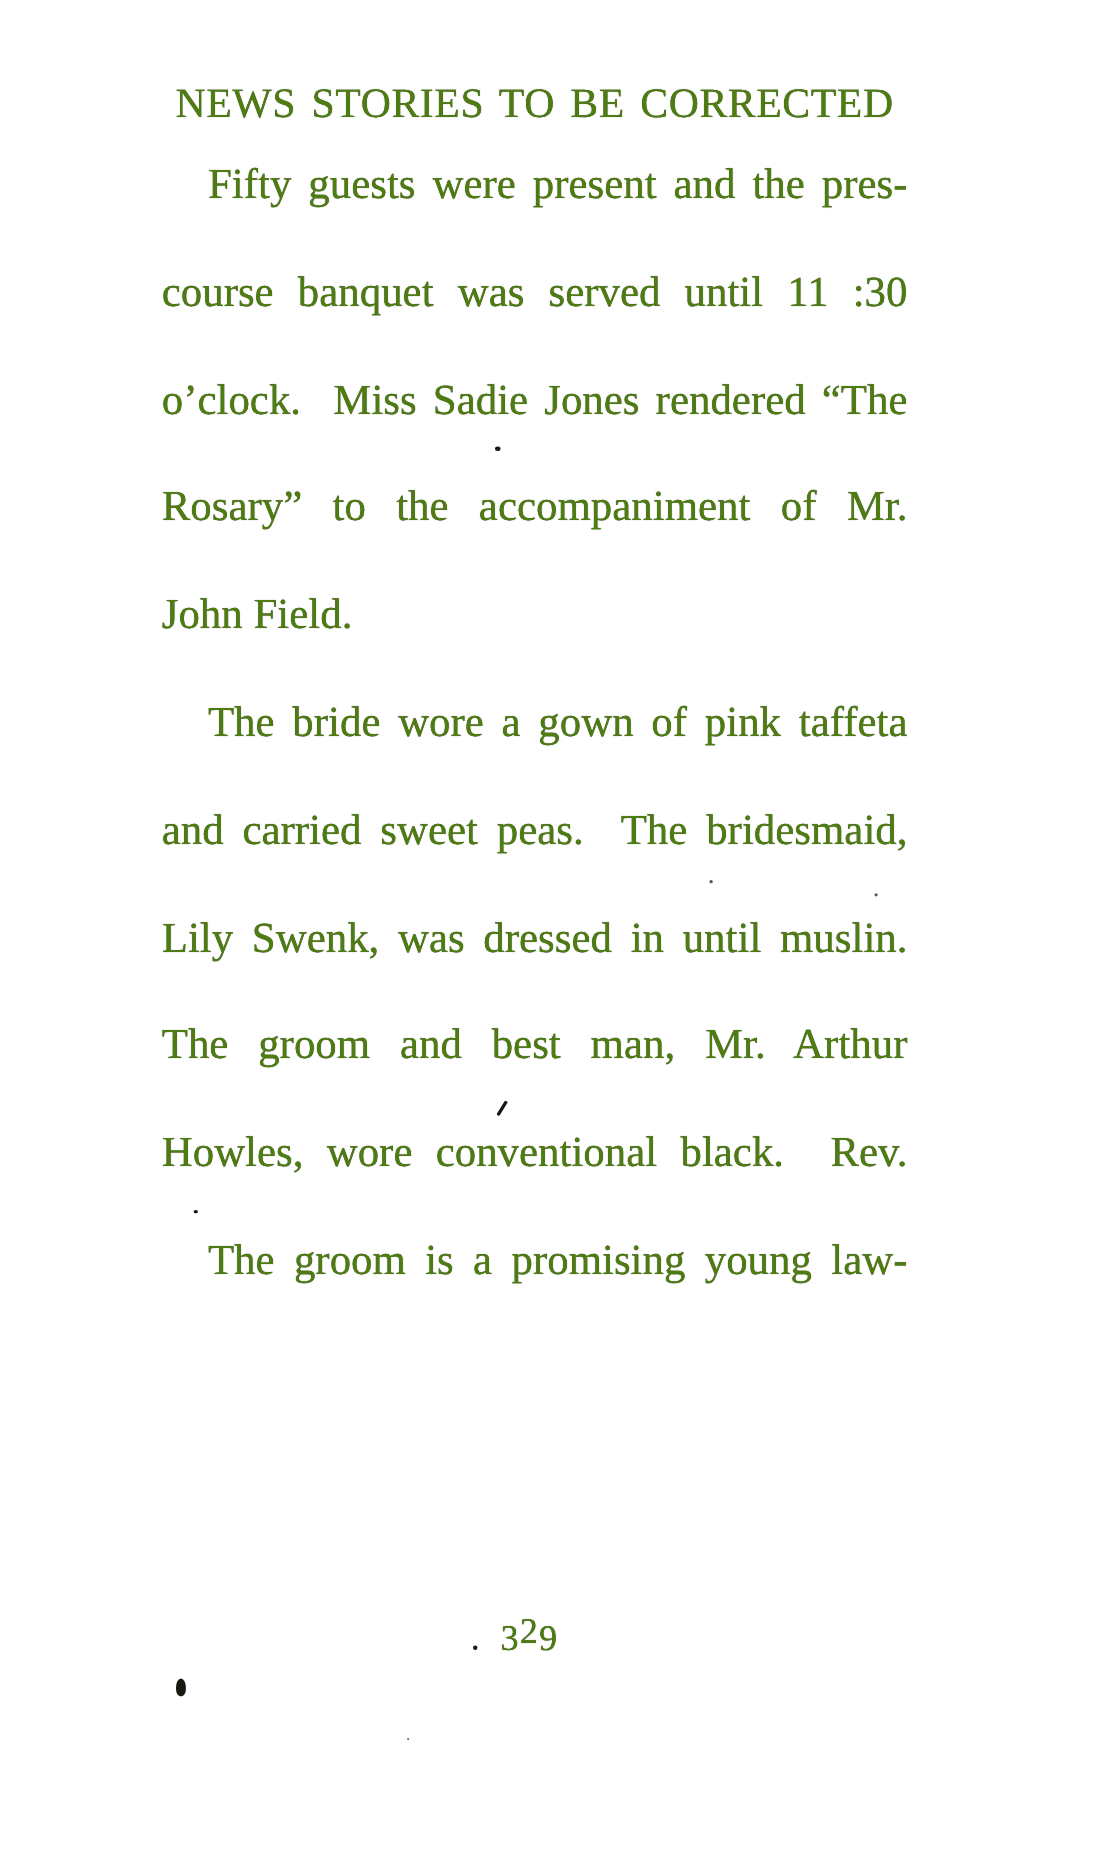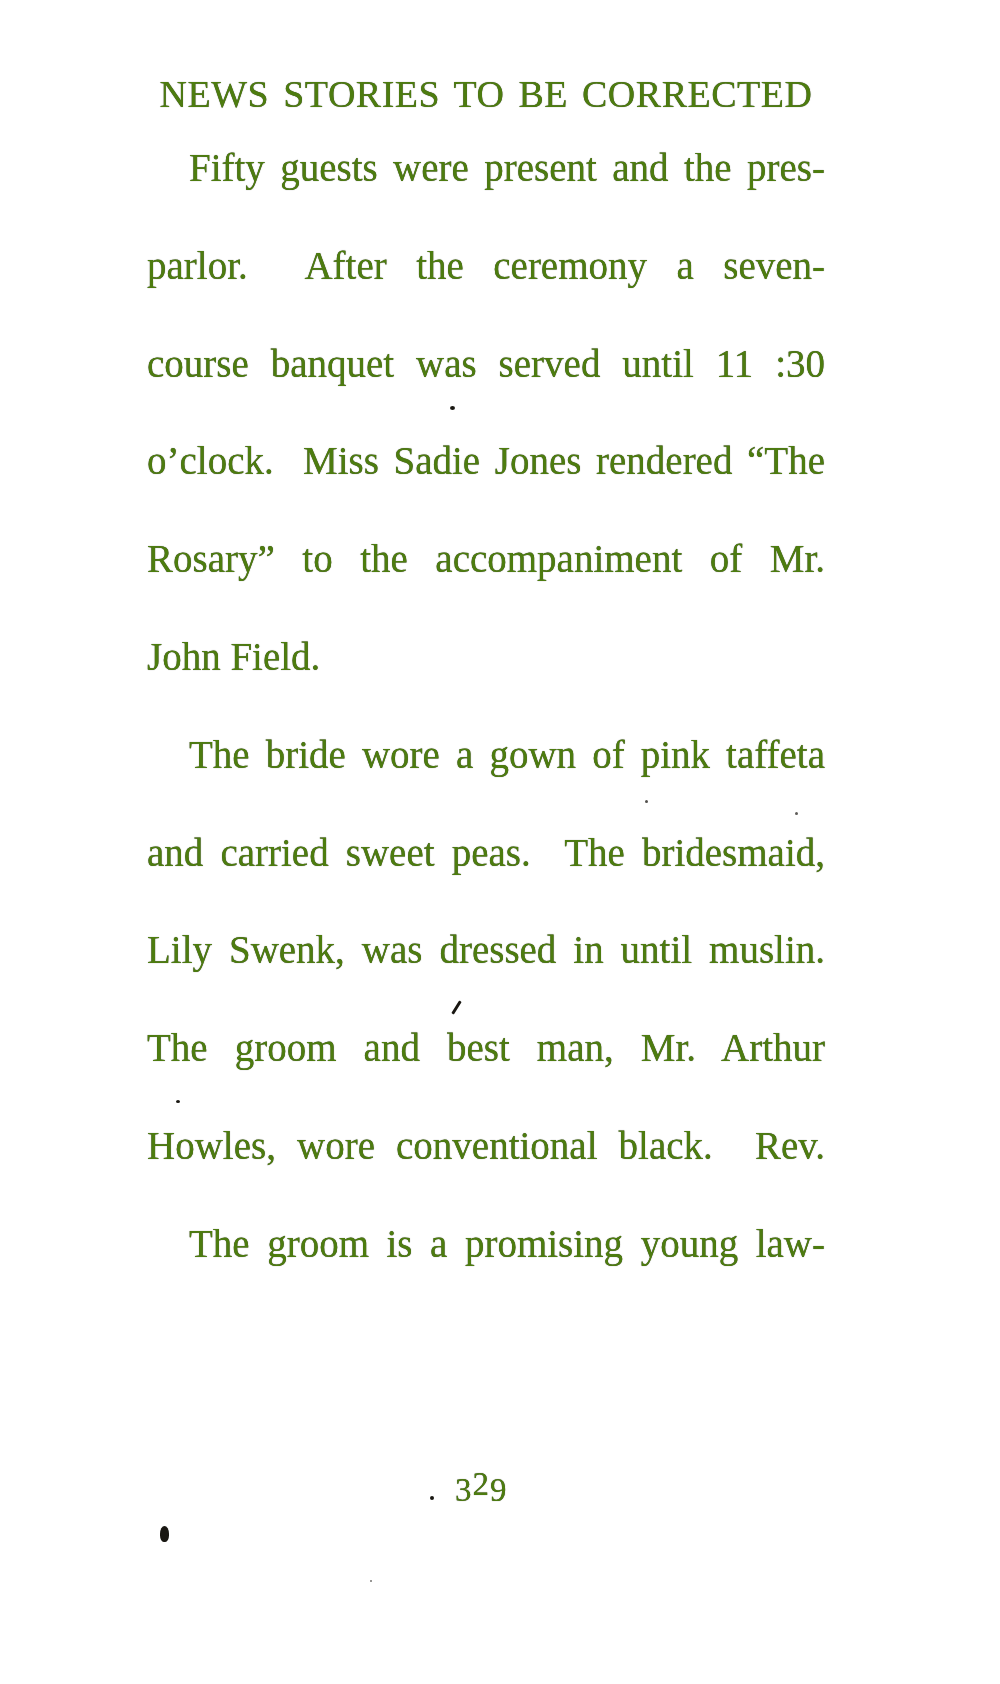--- a/index.html
+++ b/index.html
@@ -78,21 +78,20 @@
 </style>
 </head>
 <body>
 
 <div class="page">
 
   <div class="heading">NEWS STORIES TO BE CORRECTED</div>
 
   <div class="body-text" id="body-text">
       <div class="line indent">Fifty guests were present and the pres-</div>
-      <div class="line">parlor.&nbsp; After the ceremony a seven-</div>
       <div class="line">course banquet was served until 11 :30</div>
       <div class="line">o’clock.&nbsp; Miss Sadie Jones rendered “The</div>
       <div class="line">Rosary” to the accompaniment of Mr.</div>
       <div class="line no-j">John Field.</div>
       <div class="line indent">The bride wore a gown of pink taffeta</div>
       <div class="line">and carried sweet peas.&nbsp; The bridesmaid,</div>
       <div class="line">Lily Swenk, was dressed in until muslin.</div>
       <div class="line">The groom and best man, Mr. Arthur</div>
       <div class="line">Howles, wore conventional black.&nbsp; Rev.</div>
       <div class="line indent">The groom is a promising young law-</div>

